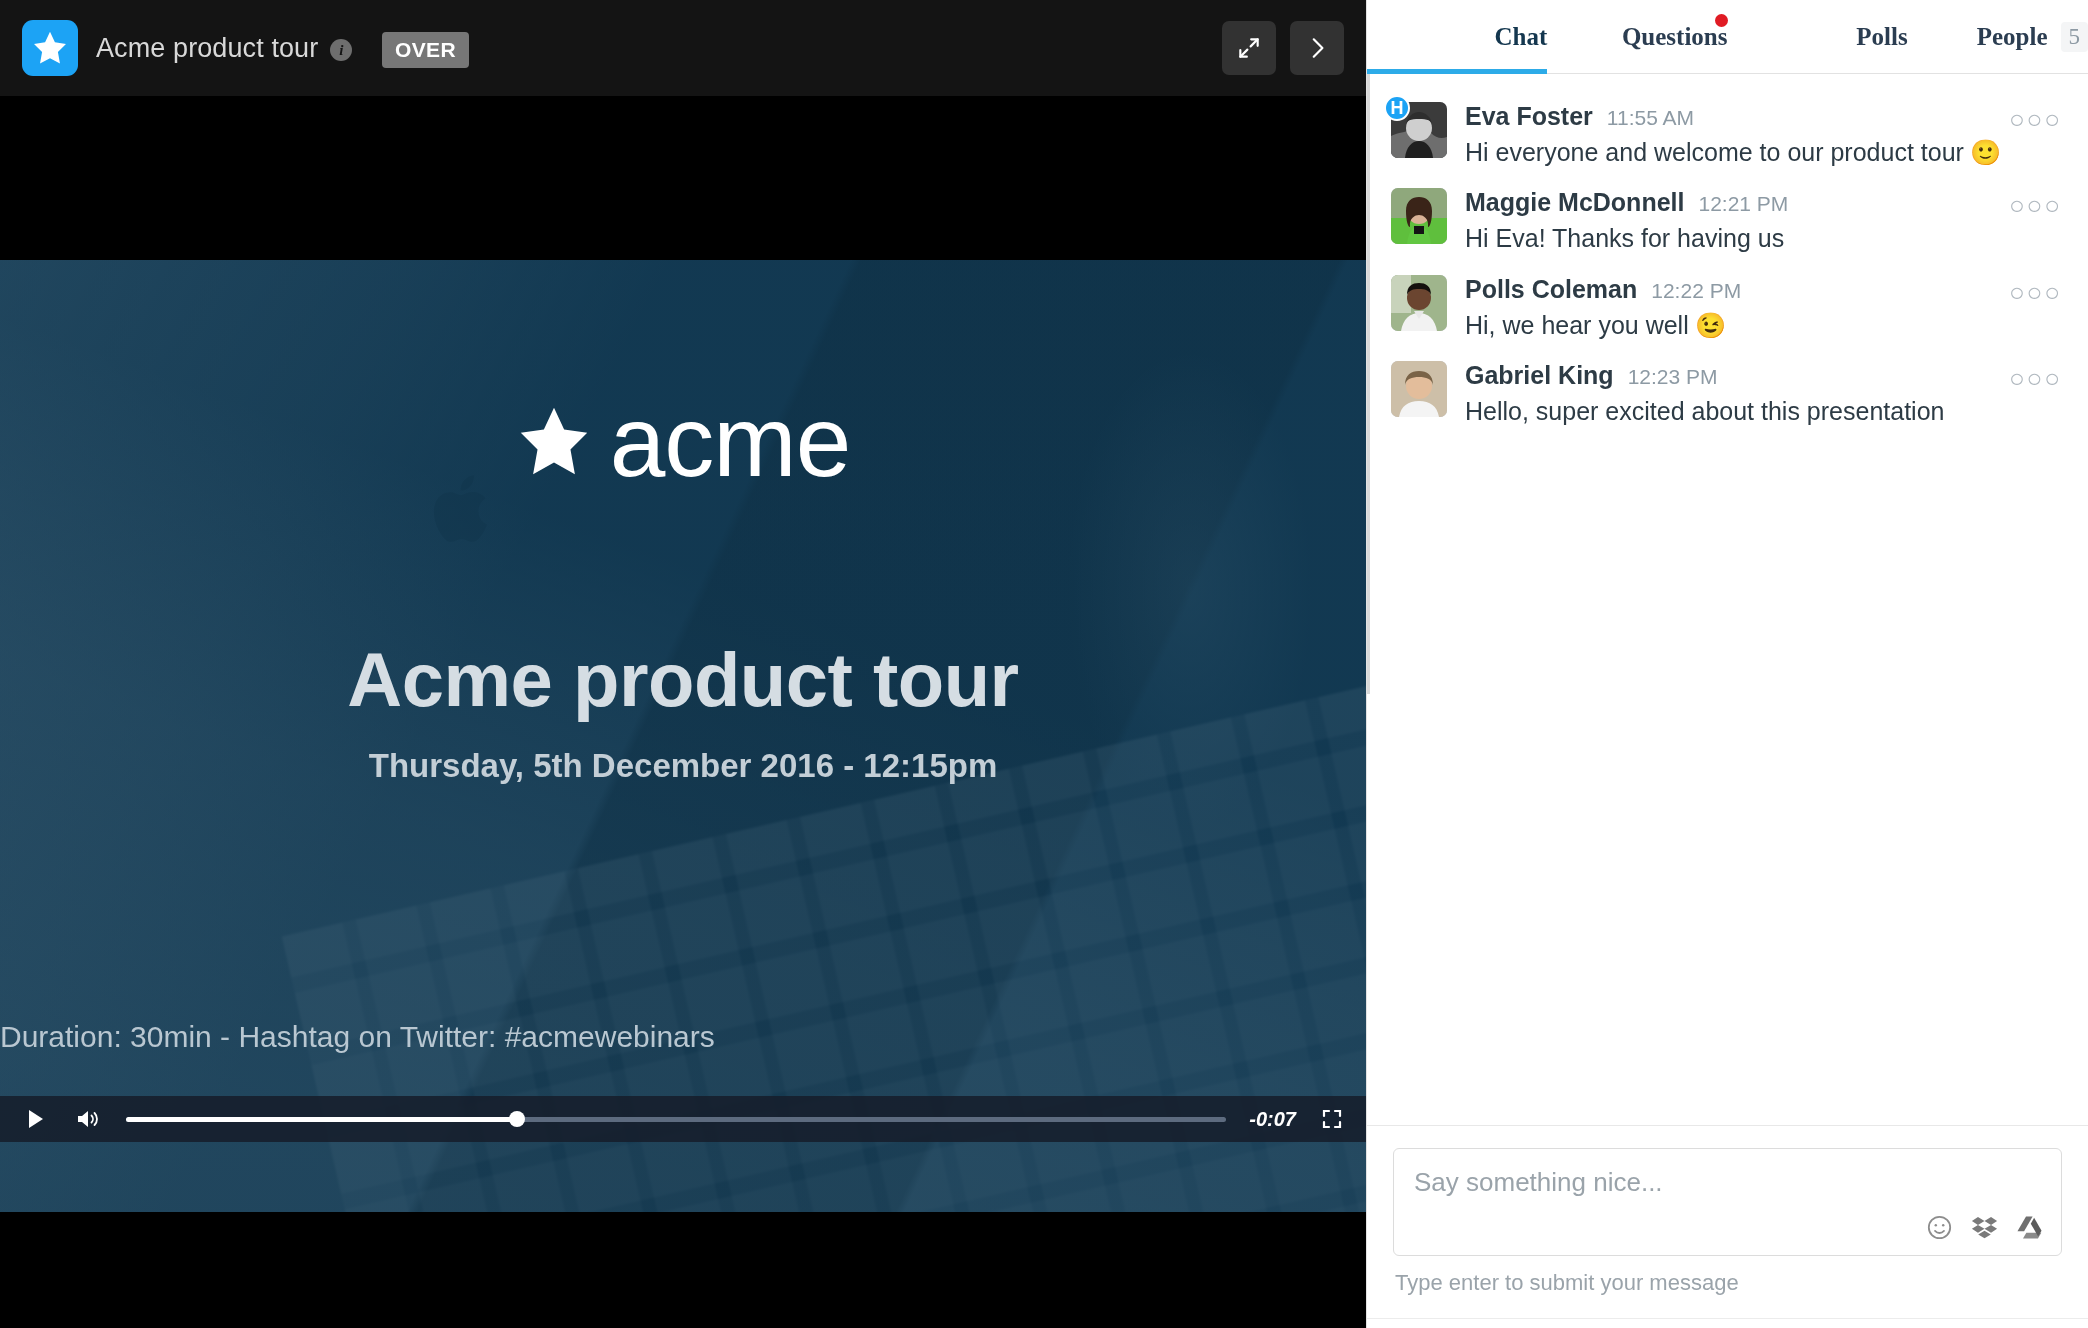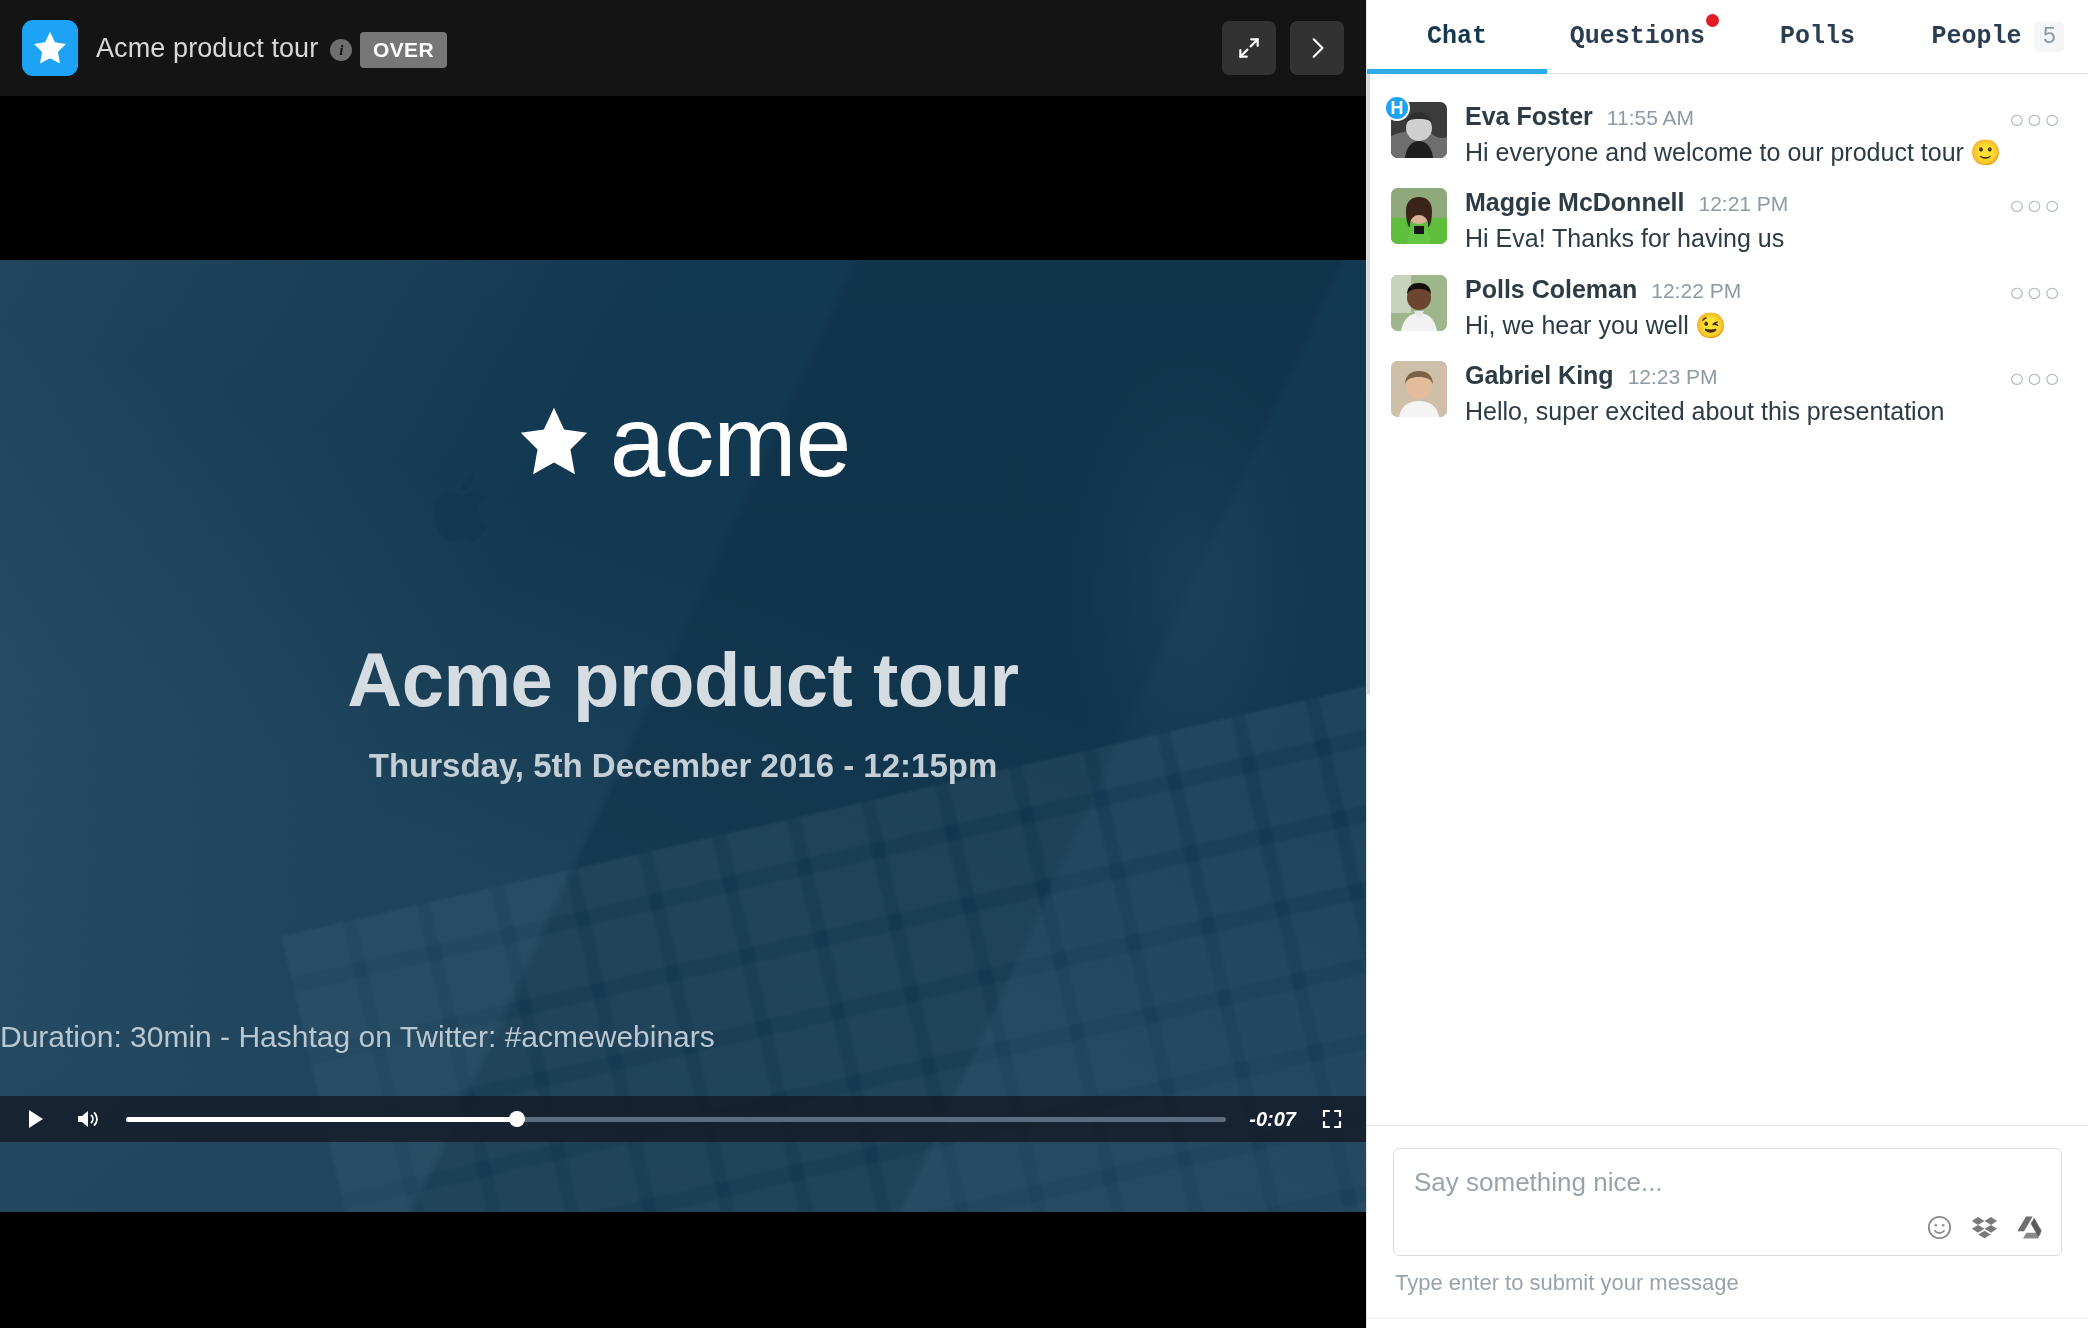--- a/index.html
+++ b/index.html
@@ -53,20 +53,21 @@
     border-radius: 50%;
     background: #6e6e6e;
     color: #141414;
     font-size: 15px; font-weight: bold; font-style: italic;
     display: inline-flex; align-items: center; justify-content: center;
     margin-left: 12px;
     font-family: "Liberation Serif", serif;
     vertical-align: 2px;
   }
   .over-badge {
+    margin-left: 22px;
     background: #777777;
     color: #ffffff;
     font-size: 21px;
     font-weight: bold;
     letter-spacing: .4px;
     padding: 6px 13px 7px;
     border-radius: 4px;
   }
   .header-right {
     margin-left: auto;
@@ -242,28 +243,28 @@
     border-left: 1px solid #e2e2e2;
   }
   .tabs {
     display: flex;
     height: 74px;
     border-bottom: 1px solid #e2e2e2;
     flex: 0 0 74px;
   }
   .tab {
     flex: 1;
-    display: flex; align-items: center; justify-content: center;
+    display: flex; align-items: center; justify-content: flex-end;
     position: relative;
     color: #2b3d51;
     font-size: 25px;
     font-weight: bold;
     cursor: pointer;
     background: none; border: none;
-    font-family: Liberation Mono, monospace;
+    font-family: Liberation Serif, serif;
   }
   .tab.active { color: #14374f; }
   .tab.active::after {
     content: "";
     position: absolute;
     left: 0; right: 0; bottom: -1px;
     height: 5px;
     background: #2dabe8;
   }
   .tab-dot {

